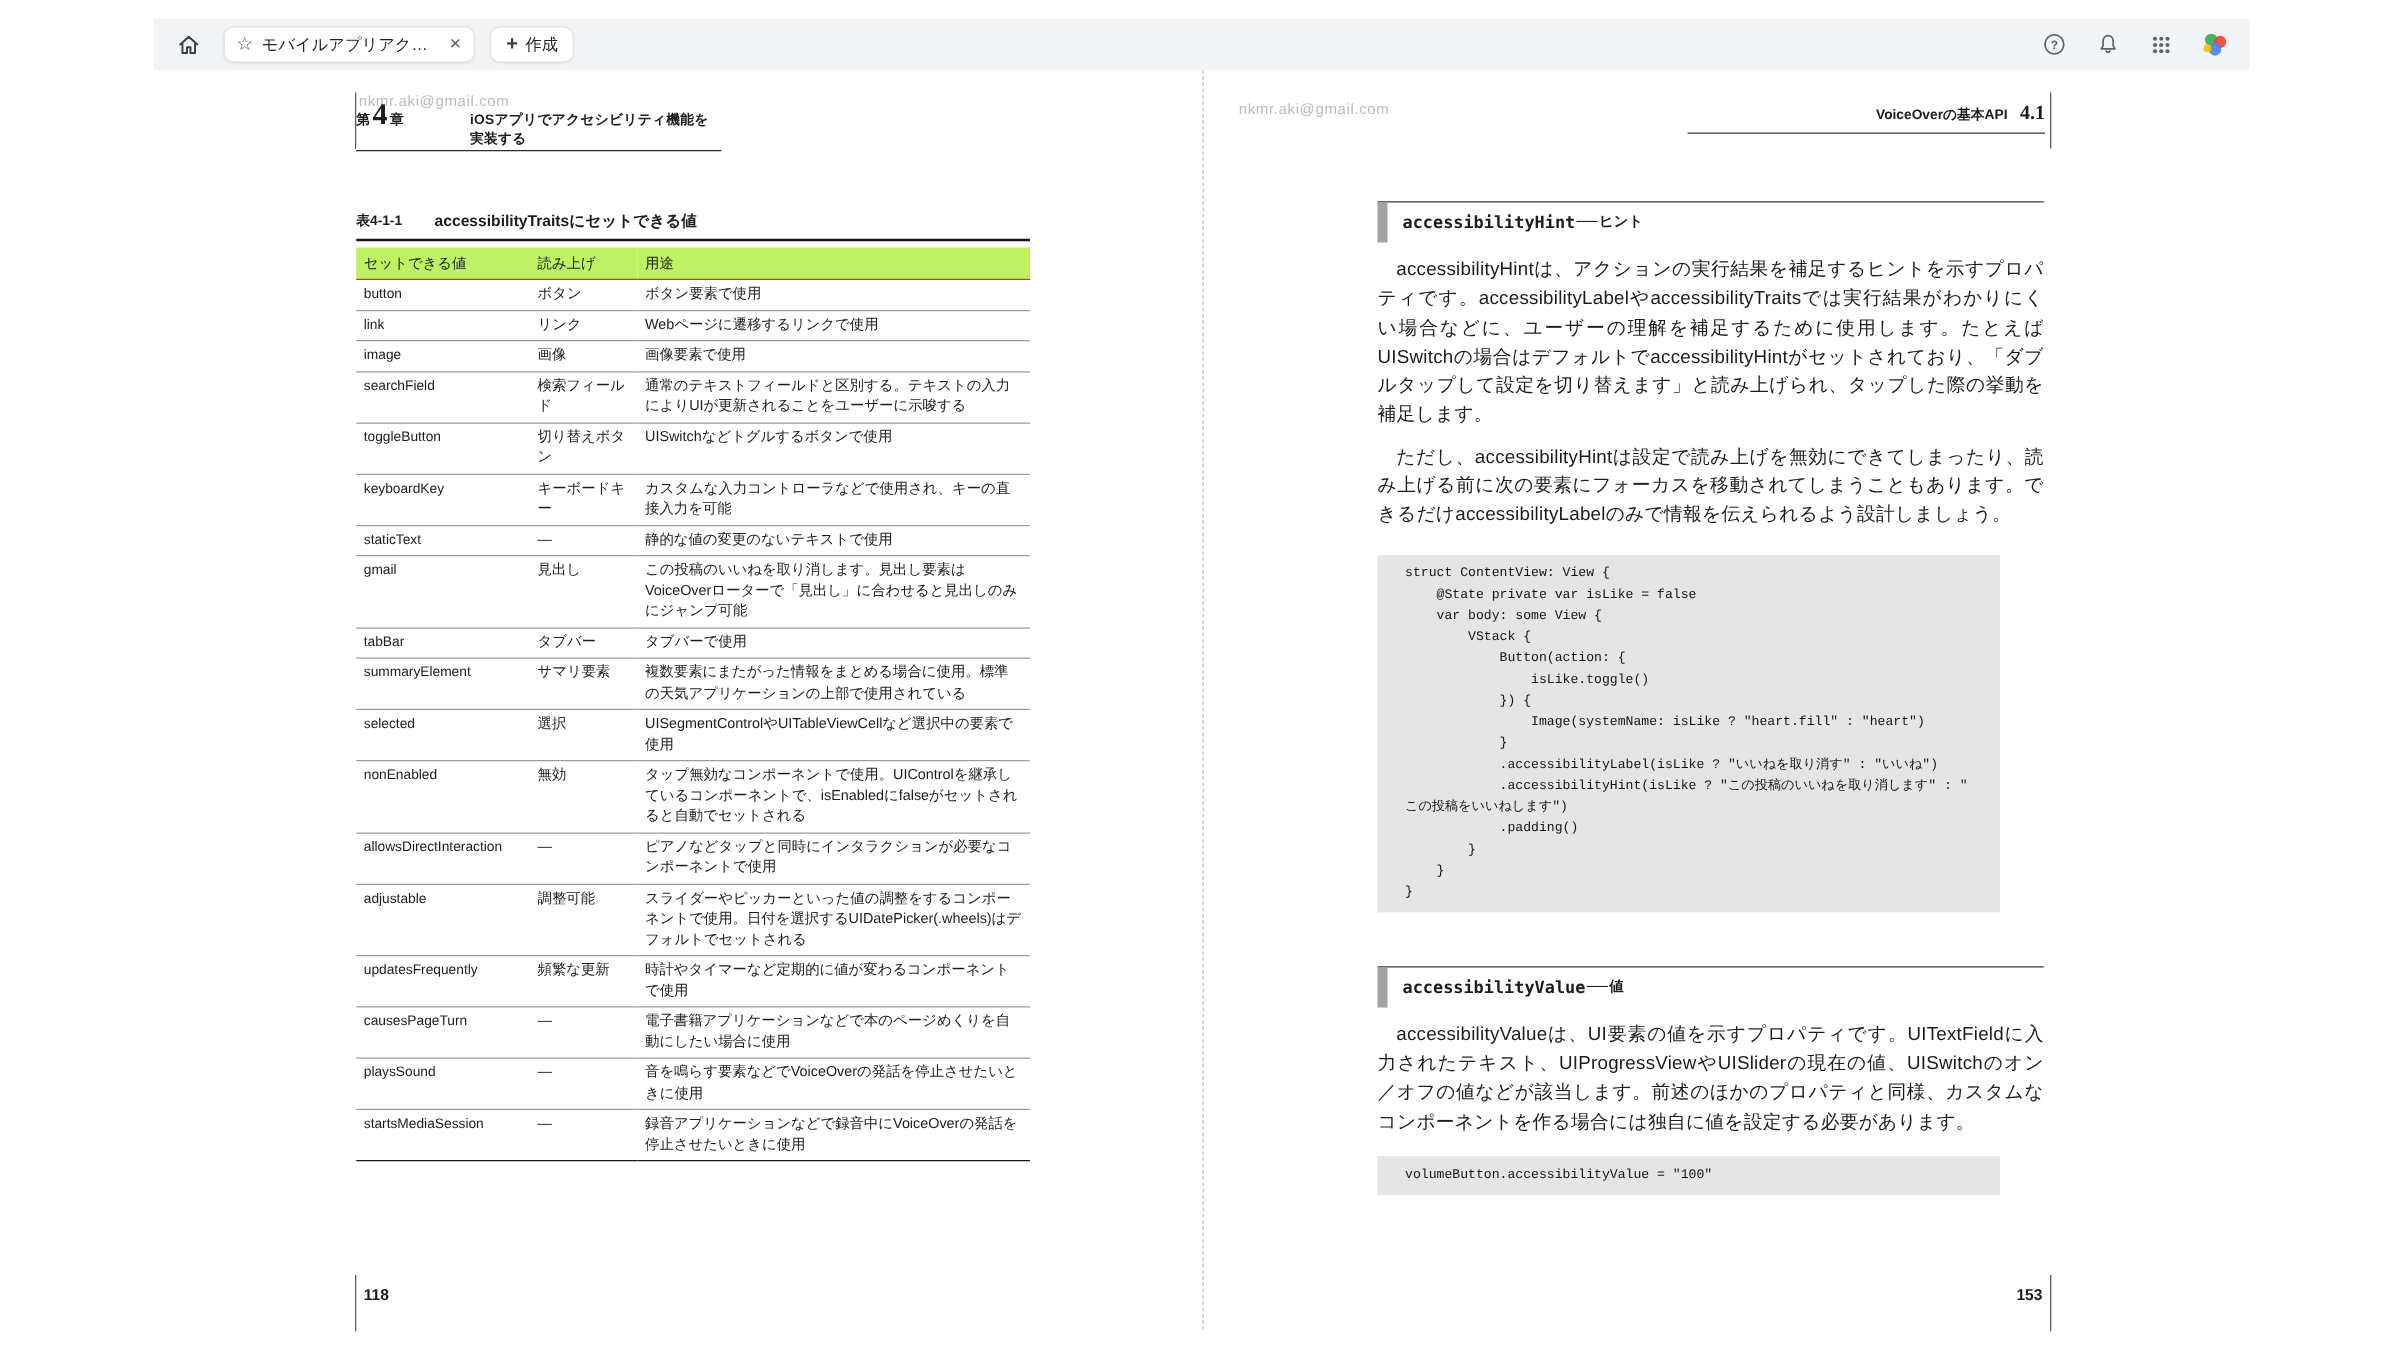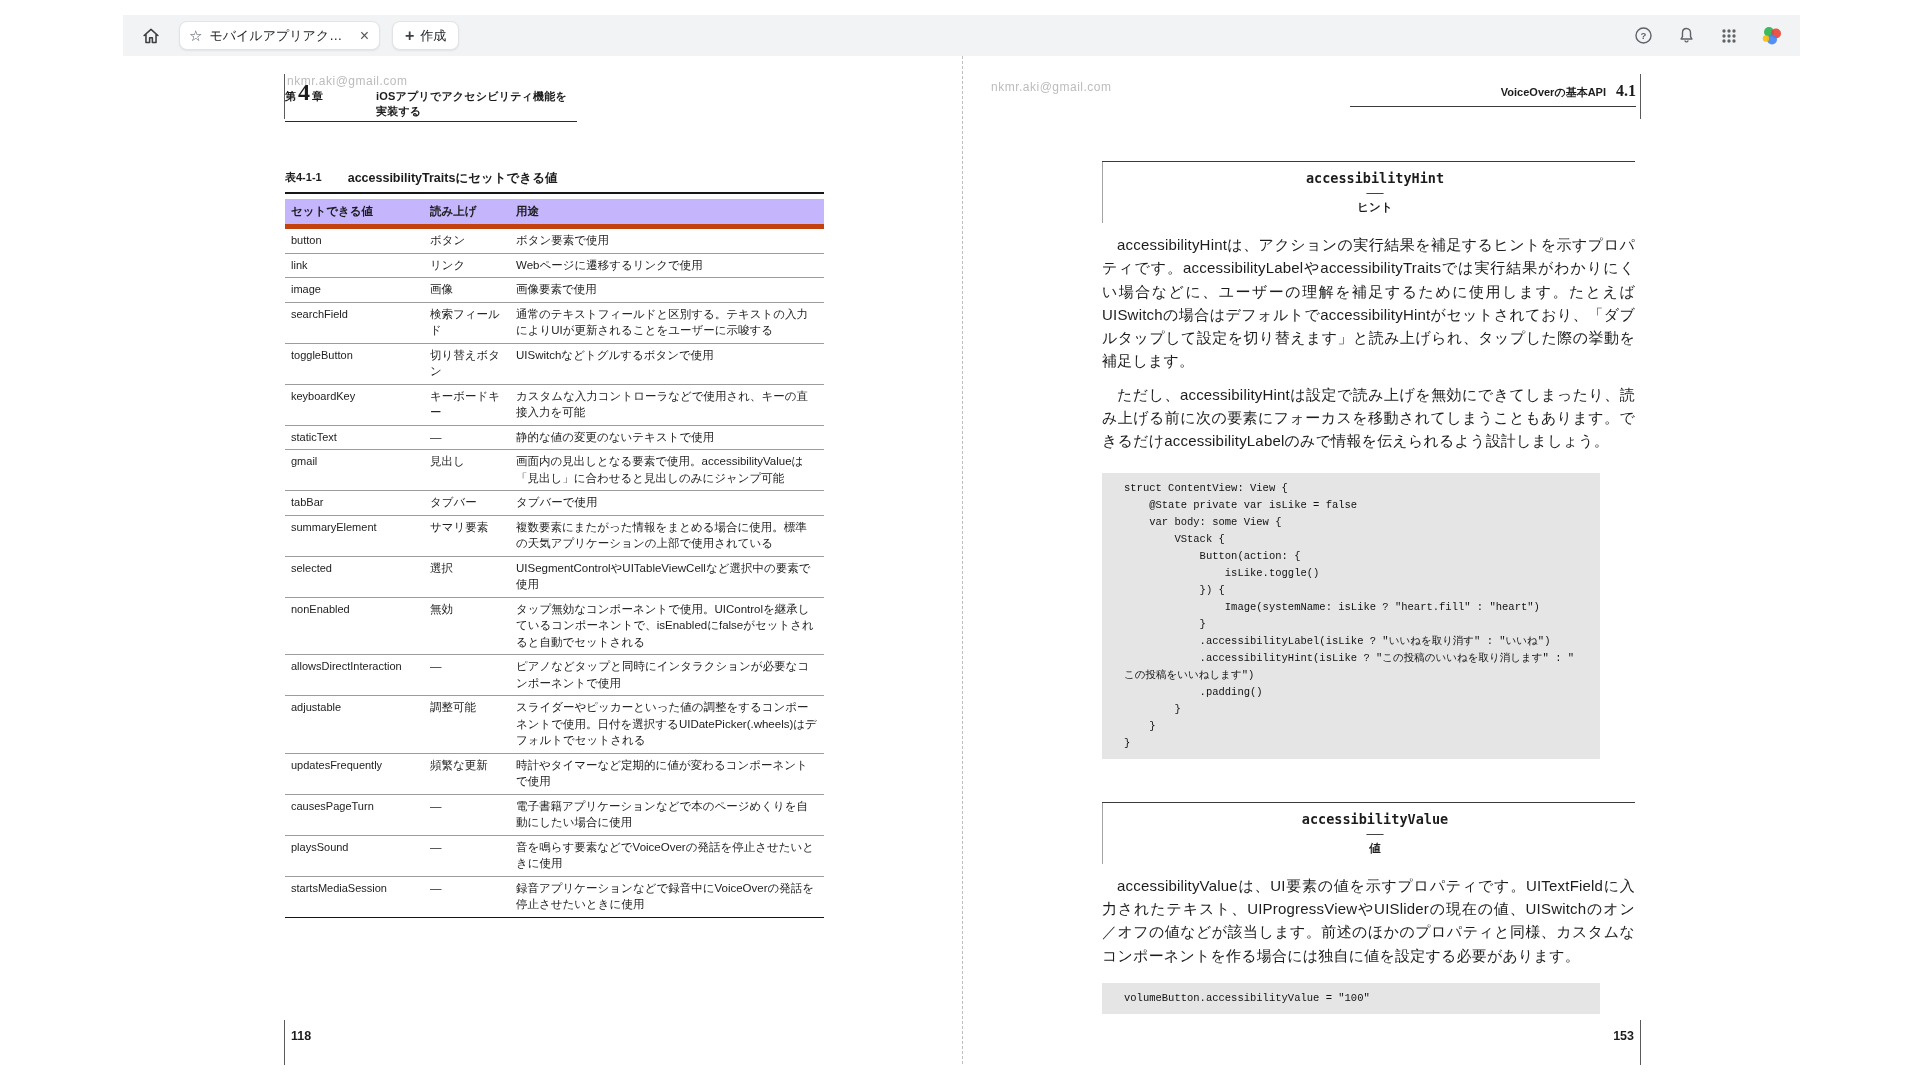--- a/index.html
+++ b/index.html
@@ -65,22 +65,22 @@
 
   .tbl-caption {
     margin-top:48px; border-bottom:2px solid #161616; padding-bottom:5px;
     display:flex; align-items:flex-start;
   }
   .tbl-caption-label { font-size:11px; font-weight:bold; }
   .tbl-caption-title { font-size:12.5px; font-weight:bold; margin-left:26px; }
 
   table.traits { margin-top:5px; width:100%; border-collapse:collapse; }
   .traits th {
-    background:#c4b5fd; font-size:11.5px; font-weight:bold; text-align:left;
-    padding:5px 6px; border-bottom:5px solid #c2410c;
+    background:#bef264; font-size:11.5px; font-weight:normal; text-align:left;
+    padding:5px 6px; border-bottom:1px solid #c2410c;
   }
   .traits td {
     font-size:11.5px; line-height:16.5px; padding:3px 6px 4px 6px;
     vertical-align:top; border-bottom:1px solid #9c9c9c;
   }
   .traits tr:last-child td { border-bottom:1.5px solid #161616; }
   .traits th:nth-child(1), .traits td:nth-child(1) { width:139px; }
   .traits th:nth-child(2), .traits td:nth-child(2) { width:86px; }
   .traits td.col-value { font-size:11px; }
 
@@ -91,21 +91,21 @@
     border-bottom:1px solid #3a3a3a; padding-bottom:6px;
   }
   .rp-header-title { font-size:11px; font-weight:bold; }
   .rp-header-num {
     font-size:16px; font-weight:bold; margin-left:10px;
     font-family:Liberation Serif, serif;
   }
   .sec { border-top:1px solid #3a3a3a; }
   .sec1 { margin-top:87px; }
   .sec2 { margin-top:43px; }
-  .sec-head { border-left:1px solid #a3a3a3; padding:8px 0 8px 12px; display:flex; align-items:center;flex-direction:column; }
+  .sec-head { border-left:8px solid #a3a3a3; padding:8px 0 8px 12px; display:flex; align-items:flex-start; }
   .sec-name { font-family:"DejaVu Sans Mono","Liberation Mono",monospace; font-size:13.5px; font-weight:bold; }
   .sec-sep { font-size:12px; font-weight:bold; margin:0 1px; }
   .sec-label { font-size:11.5px; font-weight:bold; }
   .right-page p {
     margin:10px 0 0 0; font-size:15px; line-height:23.3px;
     text-align:justify; text-indent:1em; letter-spacing:.2px;
   }
   .codeblock {
     margin-top:20px; width:498px; background:#e5e5e5; padding:7px 22px;
     font-family:Liberation Mono, monospace;
@@ -235,21 +235,21 @@
           <td class="col-usage">カスタムな入力コントローラなどで使用され、キーの直接入力を可能</td>
         </tr>
         <tr>
           <td class="col-value">staticText</td>
           <td class="col-reading">―</td>
           <td class="col-usage">静的な値の変更のないテキストで使用</td>
         </tr>
         <tr>
           <td class="col-value">gmail</td>
           <td class="col-reading">見出し</td>
-          <td class="col-usage">画面内の見出しとなる要素で使用。accessibilityValueは「見出し」に合わせると見出しのみにジャンプ可能</td>
+          <td class="col-usage">この投稿のいいねを取り消します。見出し要素はVoiceOverローターで「見出し」に合わせると見出しのみにジャンプ可能</td>
         </tr>
         <tr>
           <td class="col-value">tabBar</td>
           <td class="col-reading">タブバー</td>
           <td class="col-usage">タブバーで使用</td>
         </tr>
         <tr>
           <td class="col-value">summaryElement</td>
           <td class="col-reading">サマリ要素</td>
           <td class="col-usage">複数要素にまたがった情報をまとめる場合に使用。標準の天気アプリケーションの上部で使用されている</td>

